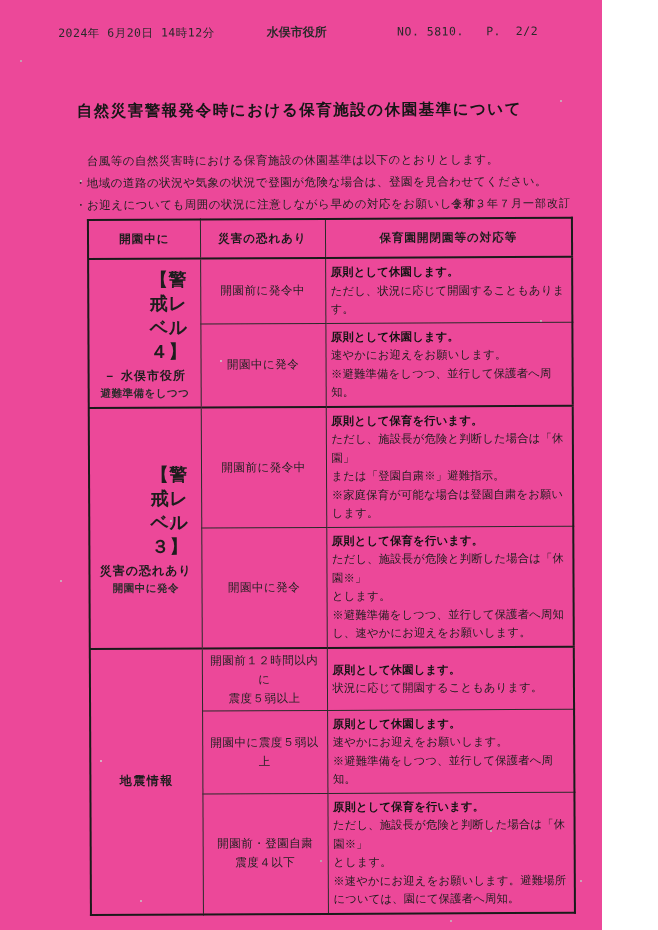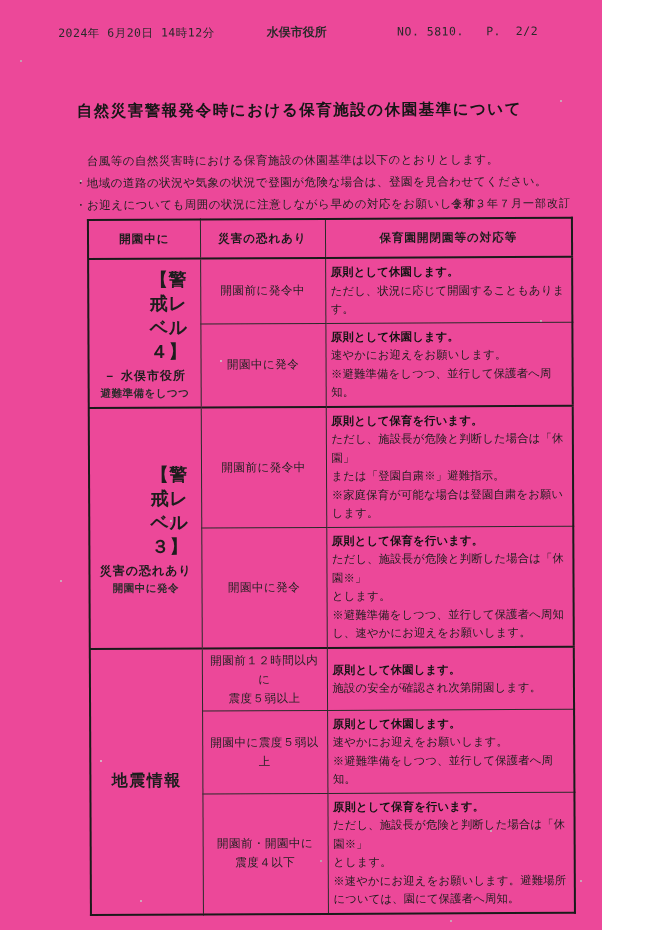--- a/index.html
+++ b/index.html
@@ -119,21 +119,21 @@
   .h-r3 { height: 80px; }
   .h-r4 { height: 87px; }
   .h-r5 { height: 45px; }
   .h-r6 { height: 54px; }
   .h-r7 { height: 89px; }
 
   td.group-label { text-align: center; padding: 4px 2px; }
   .gl-line1 { font-size: 18px; font-weight: bold; letter-spacing: 0.5px; margin: 2px 8px; padding-left: 48px; }
   .gl-line2 { font-size: 12px; font-weight: bold; letter-spacing: 1px; margin: 4px 0 2px; }
   .gl-line3 { font-size: 10.5px; font-weight: bold; letter-spacing: 0.5px; color: #2c2c2c; }
-  .gl-single { font-size: 16px; font-weight: bold; letter-spacing: 1.5px; }
+  .gl-single { font-size: 12px; font-weight: bold; letter-spacing: 1.5px; }
 
   td.timing {
     text-align: center;
     font-size: 11.5px;
     letter-spacing: 0.5px;
     color: #222;
     line-height: 19px;
   }
   td.response {
     font-size: 11.3px;
@@ -238,36 +238,36 @@
         <tr class="group-start h-r5">
           <td class="group-label" rowspan="3">
             <div class="gl-single">地震情報</div>
           </td>
           <td class="timing">
             <div>開園前１２時間以内に</div>
             <div>震度５弱以上</div>
           </td>
           <td class="response">
             <div class="emph">原則として休園します。</div>
-            <div>施設の安全が確認され次第開園します。</div>
+            <div>状況に応じて開園することもあります。</div>
           </td>
         </tr>
         <tr class="h-r6">
           <td class="timing">
             <div>開園中に震度５弱以上</div>
           </td>
           <td class="response">
             <div class="emph">原則として休園します。</div>
             <div>速やかにお迎えをお願いします。</div>
             <div>※避難準備をしつつ、並行して保護者へ周知。</div>
           </td>
         </tr>
         <tr class="h-r7">
           <td class="timing">
-            <div>開園前・開園中に</div>
+            <div>開園前・登園自粛</div>
             <div>震度４以下</div>
           </td>
           <td class="response">
             <div class="emph">原則として保育を行います。</div>
             <div>ただし、施設長が危険と判断した場合は「休園※」</div>
             <div>とします。</div>
             <div>※速やかにお迎えをお願いします。避難場所については、園にて保護者へ周知。</div>
           </td>
         </tr>
       </tbody>

